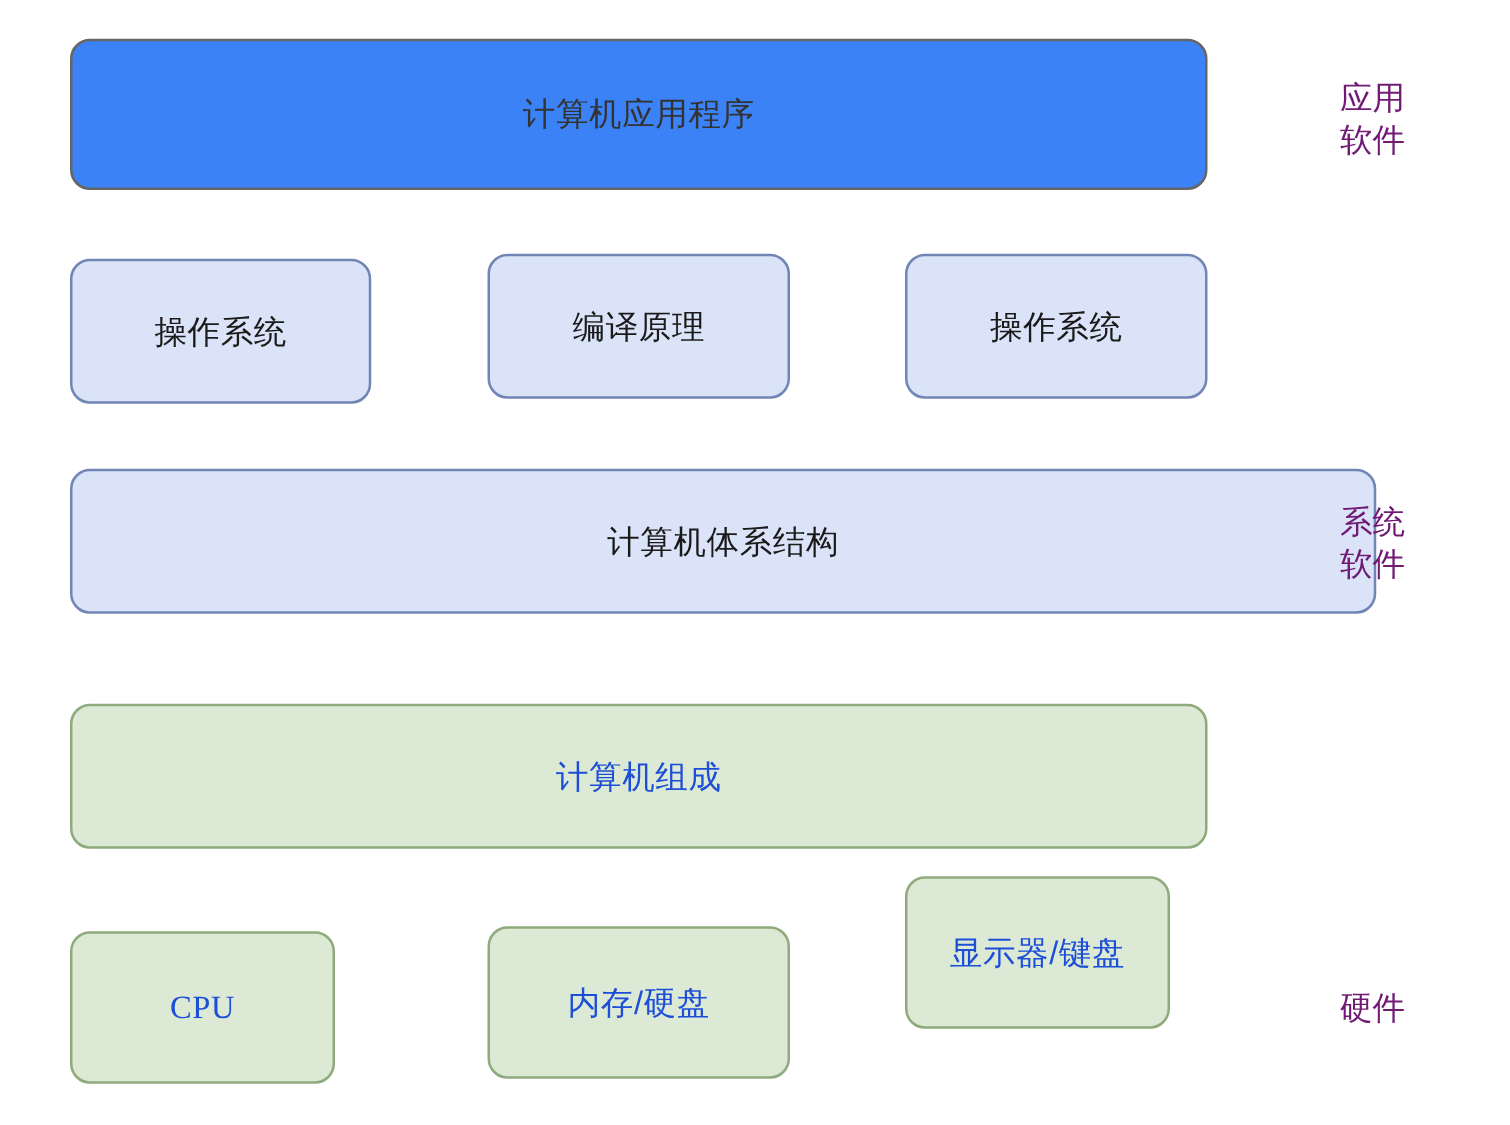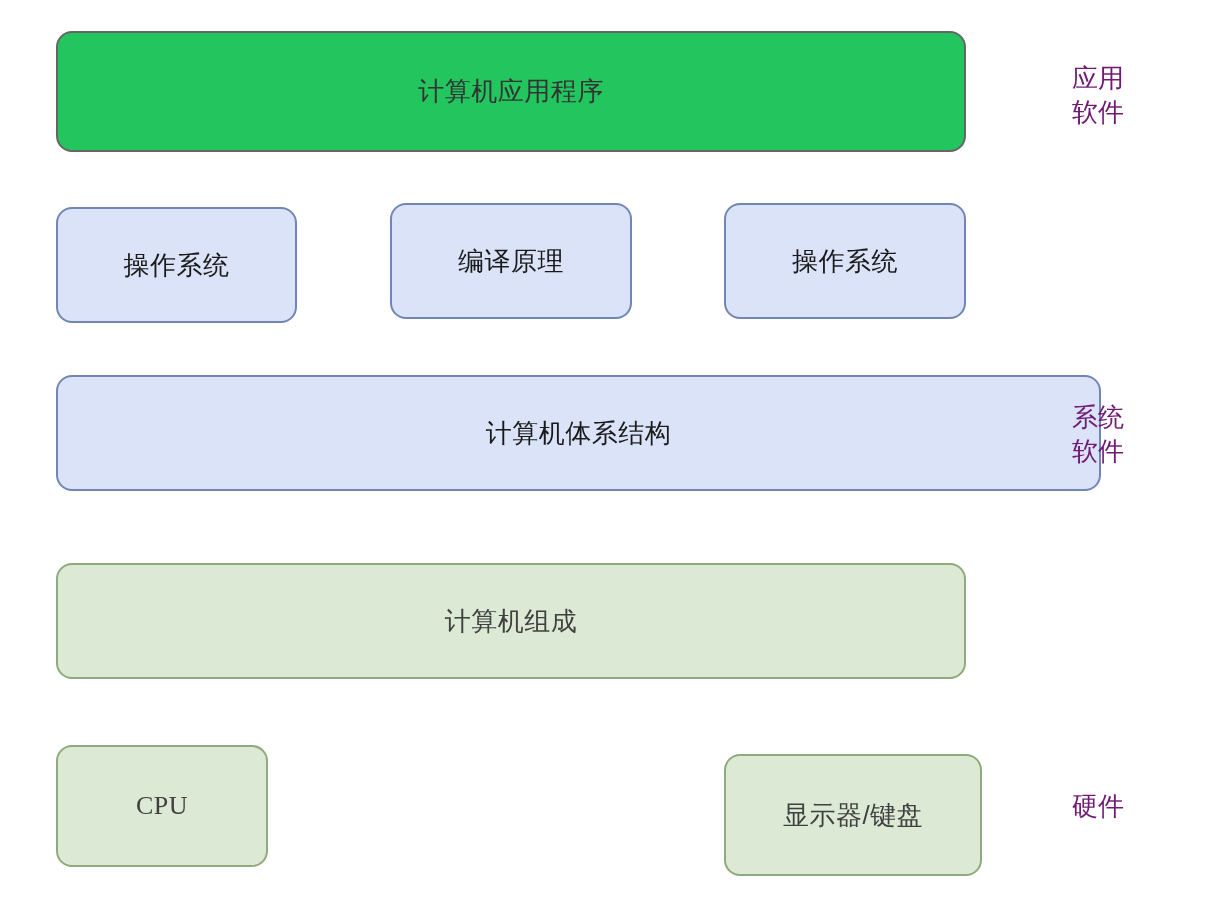--- a/index.html
+++ b/index.html
@@ -33,37 +33,37 @@
     border-radius: 16px;
     font-size: 26px;
     line-height: 1.25;
     letter-spacing: 0.5px;
     color: #333333;
     user-select: none;
   }
 
   
   .node.app {
-    background: #22c55e;
+    background: #3b82f6;
     border-color: #666666;
     color: #333333;
   }
 
   
   .node.sys {
     background: #dae3f7;
     border-color: #7286b5;
     color: #1a1a1a;
   }
 
   
   .node.hw {
     background: #dce9d5;
     border-color: #8faa7c;
-    color: #404040;
+    color: #1d4ed8;
   }
 
   .side-label {
     position: absolute;
     box-sizing: border-box;
     font-size: 26px;
     line-height: 1.32;
     color: #701a75;
     text-align: center;
     white-space: pre-line;
@@ -96,22 +96,25 @@
   </div>
 
   <div class="node hw" style="left:56px; top:563px; width:910px; height:116px;">
     <span>计算机组成</span>
   </div>
 
   <div class="node hw" style="left:56px; top:745px; width:212px; height:122px;font-family:Liberation Serif, serif;">
     <span>CPU</span>
   </div>
 
+  <div class="node hw" style="left:390px; top:741px; width:242px; height:122px;">
+    <span>内存/硬盘</span>
+  </div>
 
-  <div class="node hw" style="left:724px; top:754px; width:258px; height:122px;">
+  <div class="node hw" style="left:724px; top:701px; width:212px; height:122px;">
     <span>显示器/键盘</span>
   </div>
 
   <div class="side-label" style="left:1072px; top:61px;">应用
 软件</div>
 
   <div class="side-label" style="left:1072px; top:400px;">系统
 软件</div>
 
   <div class="side-label" style="left:1072px; top:789px;">硬件</div>

